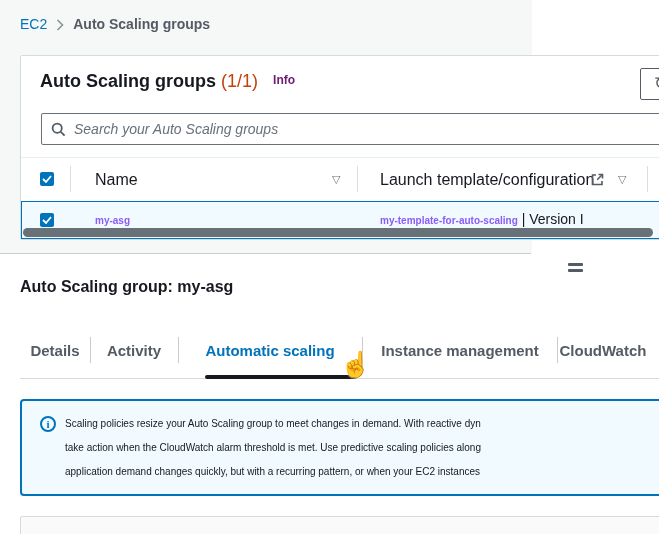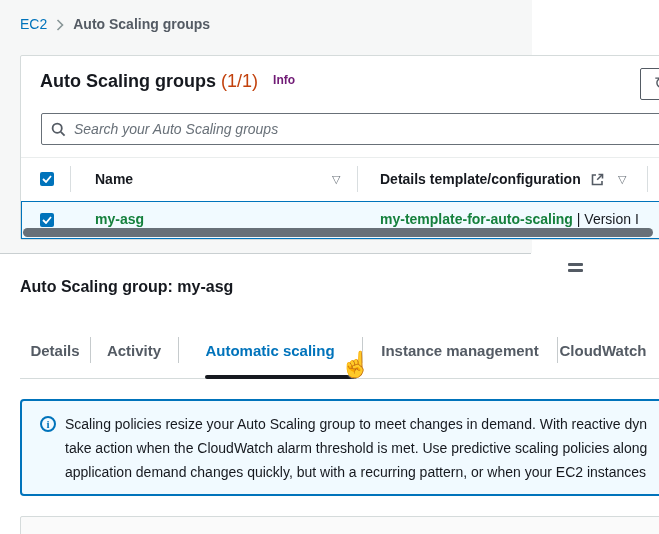--- a/index.html
+++ b/index.html
@@ -27,28 +27,28 @@
   .search-box { position:absolute; left:20px; top:57px; width:678px; height:32px; background:#fff;
     border:1px solid #687078; border-radius:2px; display:flex; align-items:center; padding:0 9px; }
   .search-box svg { flex:0 0 auto; margin-right:8px; }
   .search-box input { flex:1; border:none; outline:none; font-size:14px; font-family:"Liberation Sans",sans-serif; color:#16191f; background:transparent; }
   .search-box input::placeholder { font-style:italic; color:#687078; }
 
   .table-sep { position:absolute; left:0; top:101px; width:718px; height:1px; background:#eaeded; }
   .thead { position:absolute; left:0; top:102px; width:718px; height:43px; }
   .checkbox { position:absolute; width:14px; height:14px; background:#0073bb; border-radius:2px;
     display:flex; align-items:center; justify-content:center; cursor:pointer; }
-  .col-label { position:absolute; font-size:14px; font-weight:bold; color:#16191f; white-space:nowrap; cursor:pointer; }
+  .col-label { position:absolute; font-size:16px; font-weight:normal; color:#16191f; white-space:nowrap; cursor:pointer; }
   .sort-icon { position:absolute; font-size:11px; color:#687078; cursor:pointer; }
   .col-divider { position:absolute; width:1px; height:26px; background:#d9dee0; }
   .extlink-icon { position:absolute; cursor:pointer; }
 
   .trow { position:absolute; left:0; top:145px; width:718px; height:38px; background:#f1faff;
     border-top:1px solid #0073bb; border-bottom:1px solid #0073bb; box-shadow:inset 1px 0 0 #0073bb; }
-  .row-link { font-size:14px; font-weight:bold; color:#15803d; text-decoration:none; cursor:pointer; }
+  .row-link { font-size:10px; font-weight:bold; color:#8b5cf6; text-decoration:none; cursor:pointer; }
   .cell { position:absolute; top:9px; white-space:nowrap; font-size:14px; }
   .version-suffix { color:#16191f; font-weight:normal; }
 
   .hscrollbar { position:absolute; left:2px; top:172px; width:630px; height:9px; border-radius:5px;
     background:#687078; cursor:pointer; }
 
   
   .split-panel { position:absolute; left:0; top:253px; width:531px; height:281px; background:#fff;
     border-top:1px solid #c9cfd1; }
   .drag-handle { position:absolute; left:568px; top:9px; width:15px; cursor:row-resize; }
@@ -63,21 +63,21 @@
   .tabs-border { position:absolute; left:20px; top:124px; width:639px; height:1px; background:#d5dbdb; }
   .active-underline { position:absolute; left:205px; top:121px; width:152px; height:4px; background:#16191f; border-radius:2px; }
   .cursor-glyph { position:absolute; left:340px; top:96px; font-size:25px; color:#16191f; z-index:9;
     text-shadow:0 0 2px #fff; }
 
   .alert { position:absolute; left:20px; top:145px; width:700px; height:97px; background:#f1faff;
     border:2px solid #0073bb; border-radius:4px; display:flex; padding:11px 18px; }
   .alert-icon { flex:0 0 auto; width:16px; height:16px; border:2px solid #0073bb; border-radius:50%;
     color:#0073bb; font-size:11px; font-weight:bold; font-family:"Liberation Serif",serif;
     display:flex; align-items:center; justify-content:center; margin:4px 9px 0 0; }
-  .alert-lines div { font-size:14px; line-height:24px; white-space:nowrap; color:#16191f; }
+  .alert-lines div { font-size:10px; line-height:24px; white-space:nowrap; color:#16191f; }
 
   .bottom-card { position:absolute; left:20px; top:262px; width:700px; height:60px; background:#fafafa;
     border:1px solid #d5dbdb; border-radius:2px 2px 0 0; }
 </style>
 </head>
 <body>
 
 <div class="top-section">
 
   <div class="breadcrumb">
@@ -114,21 +114,21 @@
     <div class="thead">
       <span class="checkbox" style="left:19px; top:14px;">
         <svg width="10" height="8" viewBox="0 0 10 8">
             <polyline points="1,4 4,7 9,1" fill="none" stroke="#fff" stroke-width="1.8"></polyline>
           </svg>
       </span>
       <span class="col-divider" style="left:49px; top:8px;"></span>
       <span class="col-label" style="left:74px; top:13px;">Name</span>
       <span class="sort-icon" style="left:311px; top:15px;">▽</span>
       <span class="col-divider" style="left:336px; top:8px;"></span>
-      <span class="col-label" style="left:359px; top:13px;">Details template/configuration</span>
+      <span class="col-label" style="left:359px; top:13px;">Launch template/configuration</span>
       <span class="extlink-icon" style="left:570px; top:14px;">
         <svg width="13" height="13" viewBox="0 0 13 13">
           <path d="M5 2 H1.5 V11.5 H11 V8" fill="none" stroke="#545b64" stroke-width="1.6"></path>
           <path d="M7.5 1.5 H11.5 V5.5" fill="none" stroke="#545b64" stroke-width="1.6"></path>
           <line x1="11.2" y1="1.8" x2="6.2" y2="6.8" stroke="#545b64" stroke-width="1.6"></line>
         </svg>
       </span>
       <span class="sort-icon" style="left:597px; top:15px;">▽</span>
       <span class="col-divider" style="left:626px; top:8px;"></span>
     </div>

